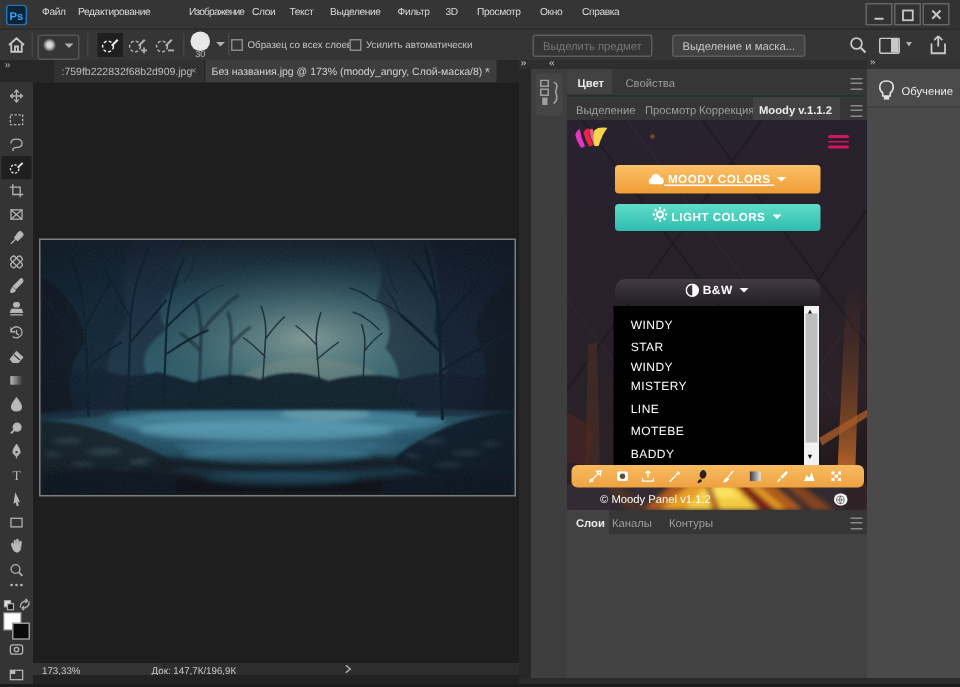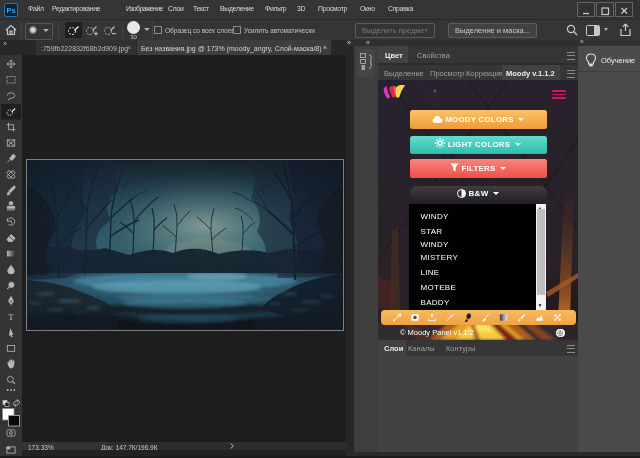--- a/index.html
+++ b/index.html
@@ -537,38 +537,33 @@
         <path d="M0.5 5 Q1.5 1.5 3.5 1 Q4.5 7 7 12.5 Q5 13.8 4.2 13.3 Q1.2 9 0.5 5 Z" fill="#e036c4"></path>
         <path d="M6 3.5 Q7.5 0.5 9.5 0.5 Q10 6.5 12.5 11.5 Q10.5 13 9.8 12.6 Q7 8 6 3.5 Z" fill="#ea2348"></path>
         <path d="M9.8 1.8 Q11 0.6 12.2 1 Q12.8 6 14.6 10.8 L13 11.9 Q10.6 7 9.8 1.8 Z" fill="#f06292" opacity="0.95"></path>
         <path d="M12.8 2.5 Q17 -1.5 22 0.2 Q18 5.5 16.2 12.2 Q14 12.8 13.2 12.2 Q12.3 7 12.8 2.5 Z" fill="#f7d44a"></path>
       </svg>
 
       <div class="abs" style="left:174px;top:10px;width:14px;height:1.9px;background:#d4155e;border-radius:1px"></div>
       <div class="abs" style="left:174px;top:13.6px;width:14px;height:1.9px;background:#d4155e;border-radius:1px"></div>
       <div class="abs" style="left:174px;top:17.3px;width:14px;height:1.9px;background:#d4155e;border-radius:1px"></div>
 
-      <div class="mbtn" style="top:30px;height:19px;line-height:19px;background:linear-gradient(#fbc167,#f09c35);">
+      <div class="mbtn" style="top:30px;height:19px;line-height:19px;background:linear-gradient(#fbc167,#f09c35);text-decoration:underline;">
         <svg width="11" height="8" viewBox="0 0 11 8" style="vertical-align:-1px">
             <path d="M3 8 Q0.5 8 0.5 5.8 Q0.5 4 2.2 3.8 Q2.5 1 5.3 1 Q7.6 1 8.2 3.2 Q10.5 3.2 10.5 5.6 Q10.5 8 8 8 Z" fill="#fff"></path>
           </svg>
         MOODY COLORS <span class="crt"></span></div>
       <div class="mbtn" style="top:55.5px;height:18.5px;line-height:18.5px;background:linear-gradient(#60ddca,#2fbcad);">
         <svg width="10" height="10" viewBox="0 0 10 10" style="vertical-align:-1.5px">
             <circle cx="5" cy="5" r="2" fill="none" stroke="#fff" stroke-width="1.3"></circle>
             <g stroke="#fff" stroke-width="1.4">
               <path d="M5 0 V1.6 M5 8.4 V10 M0 5 H1.6 M8.4 5 H10 M1.5 1.5 L2.6 2.6 M7.4 7.4 L8.5 8.5 M8.5 1.5 L7.4 2.6 M2.6 7.4 L1.5 8.5"></path>
             </g>
           </svg>
         LIGHT COLORS <span class="crt"></span></div>
-      <div class="mbtn" style="top:78.5px;height:19px;line-height:19px;background:linear-gradient(#f9857c,#ee5049);">
-        <svg width="9" height="9" viewBox="0 0 9 9" style="vertical-align:-1px">
-            <path d="M0.5 0.5 H8.5 L5.6 4.2 V8.5 L3.4 7.2 V4.2 Z" fill="#fff"></path>
-          </svg>
-        FILTERS <span class="crt"></span></div>
       <div class="mbtn" style="top:106px;height:15.5px;line-height:15.5px;background:linear-gradient(#413c44,#252128);border-radius:7px;font-size:8px;">
         <svg width="9" height="9" viewBox="0 0 9 9" style="vertical-align:-1.5px">
             <circle cx="4.5" cy="4.5" r="4" fill="none" stroke="#fff" stroke-width="1"></circle>
             <path d="M4.5 0.5 A4 4 0 0 1 4.5 8.5 Z" fill="#fff"></path>
           </svg>
         B&amp;W <span class="crt"></span></div>
 
       <div id="mlist">
         <span class="li" style="top:8px">WINDY</span>
         <span class="li" style="top:22.5px">STAR</span>

